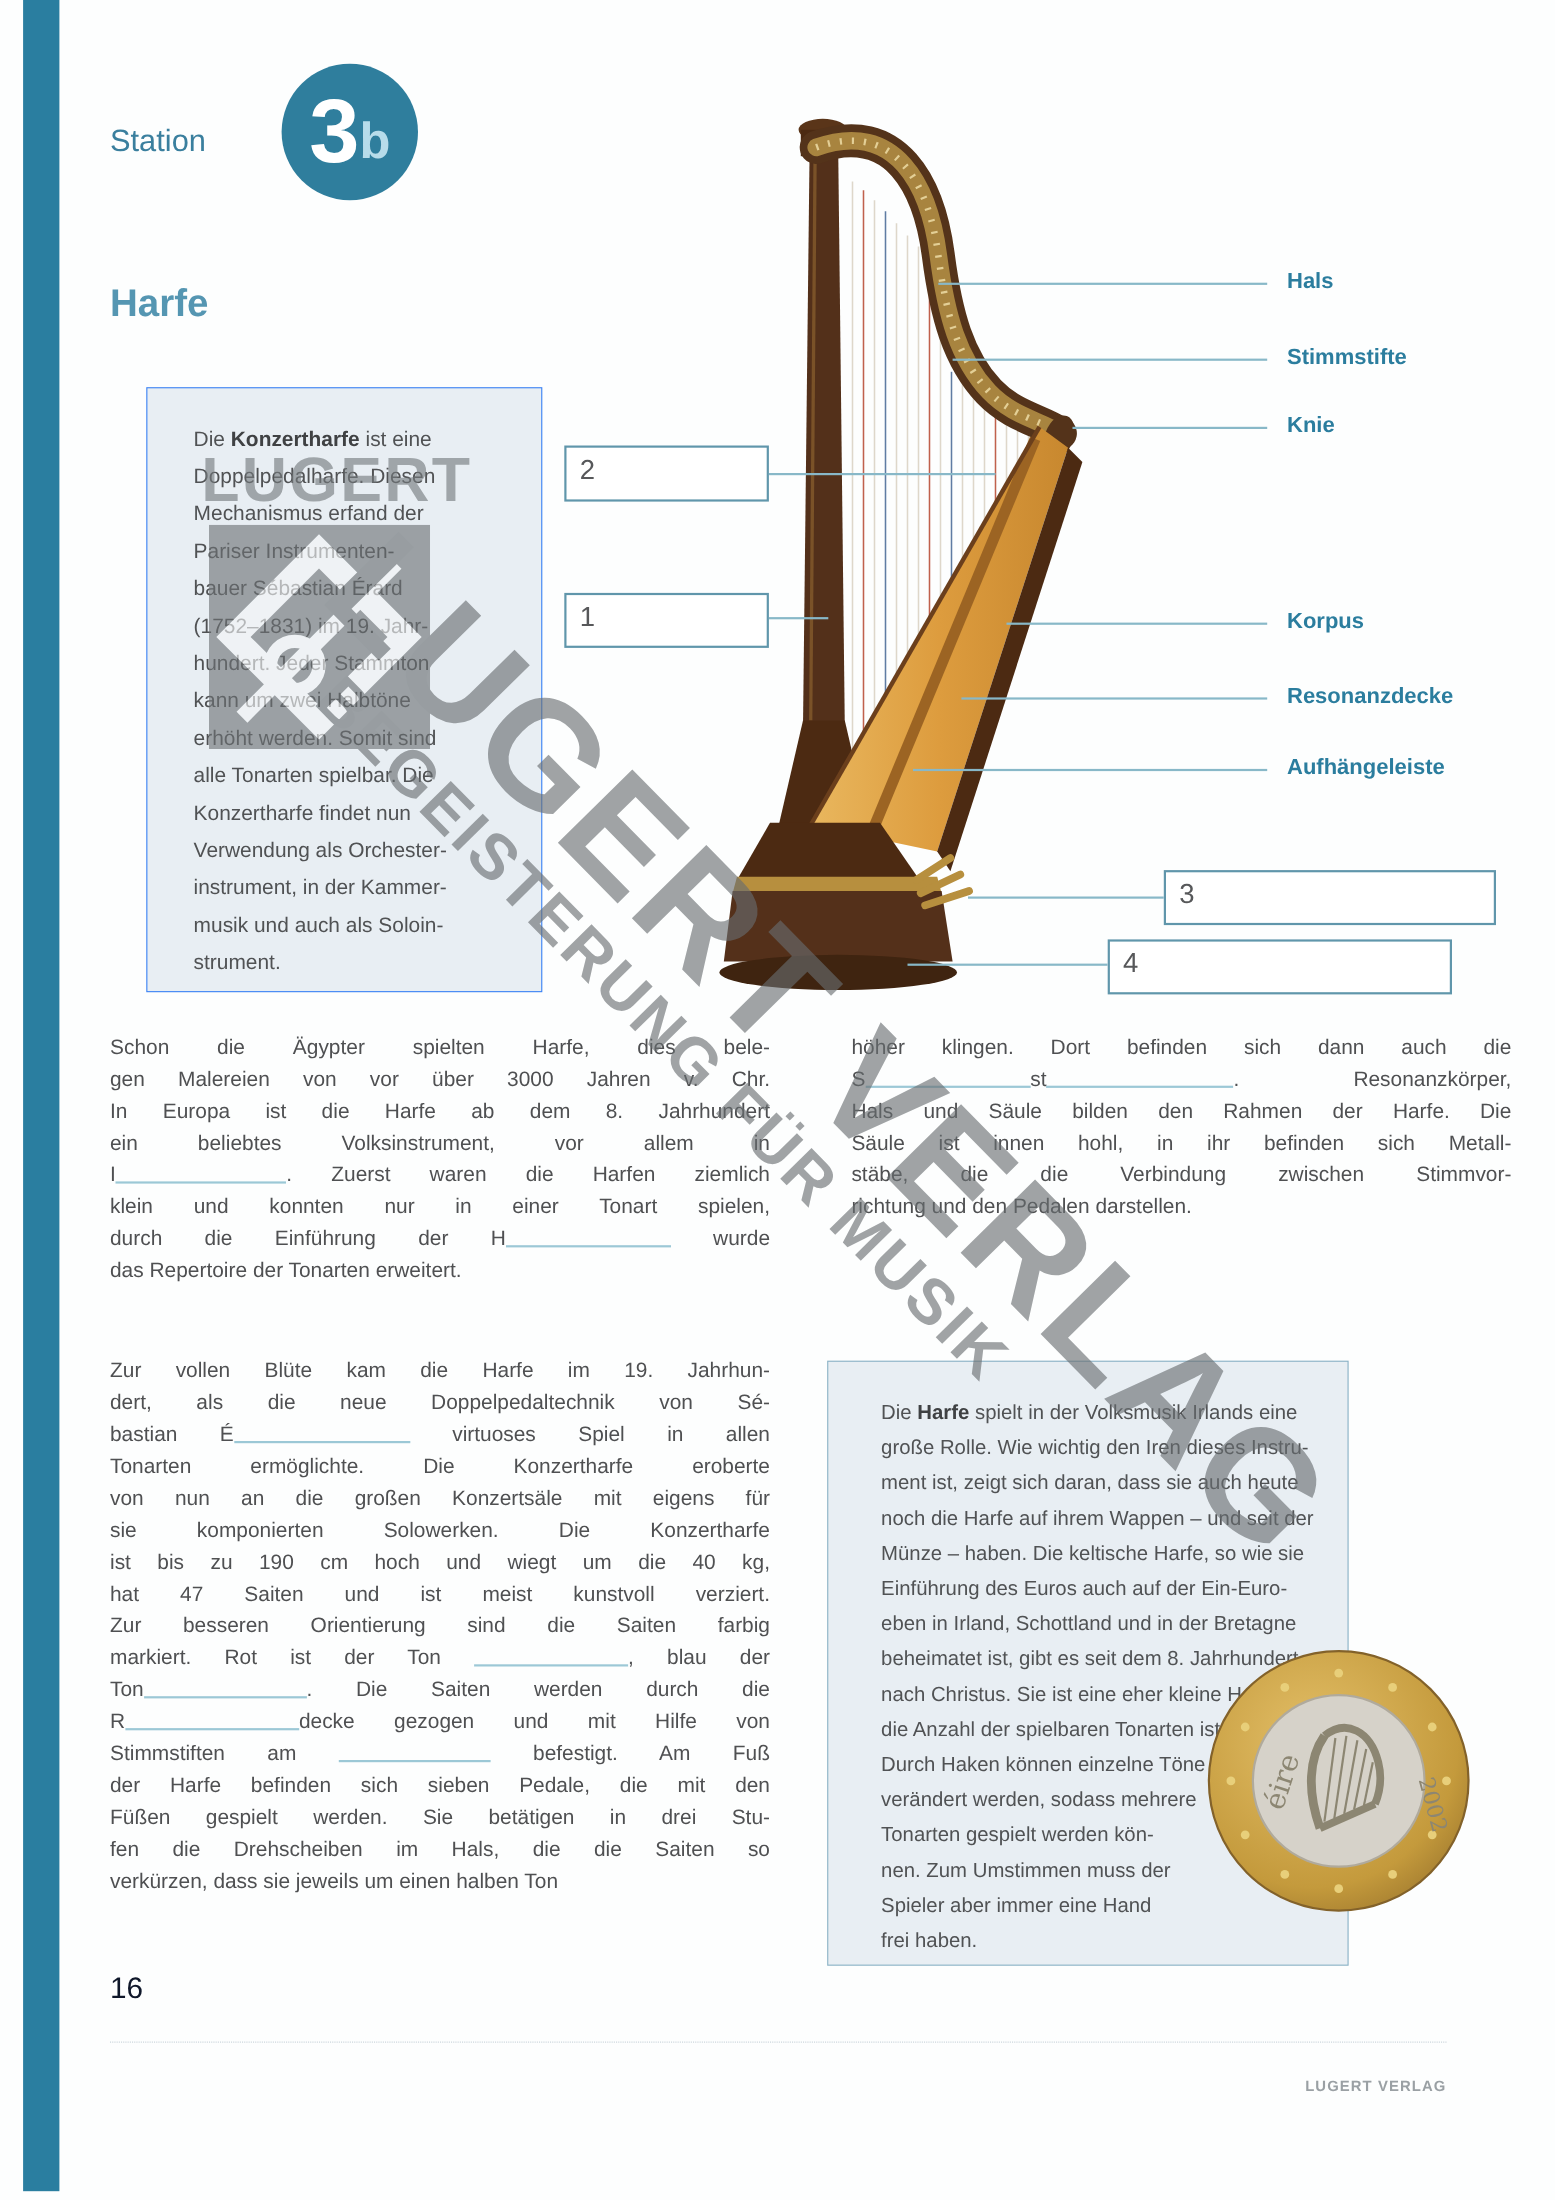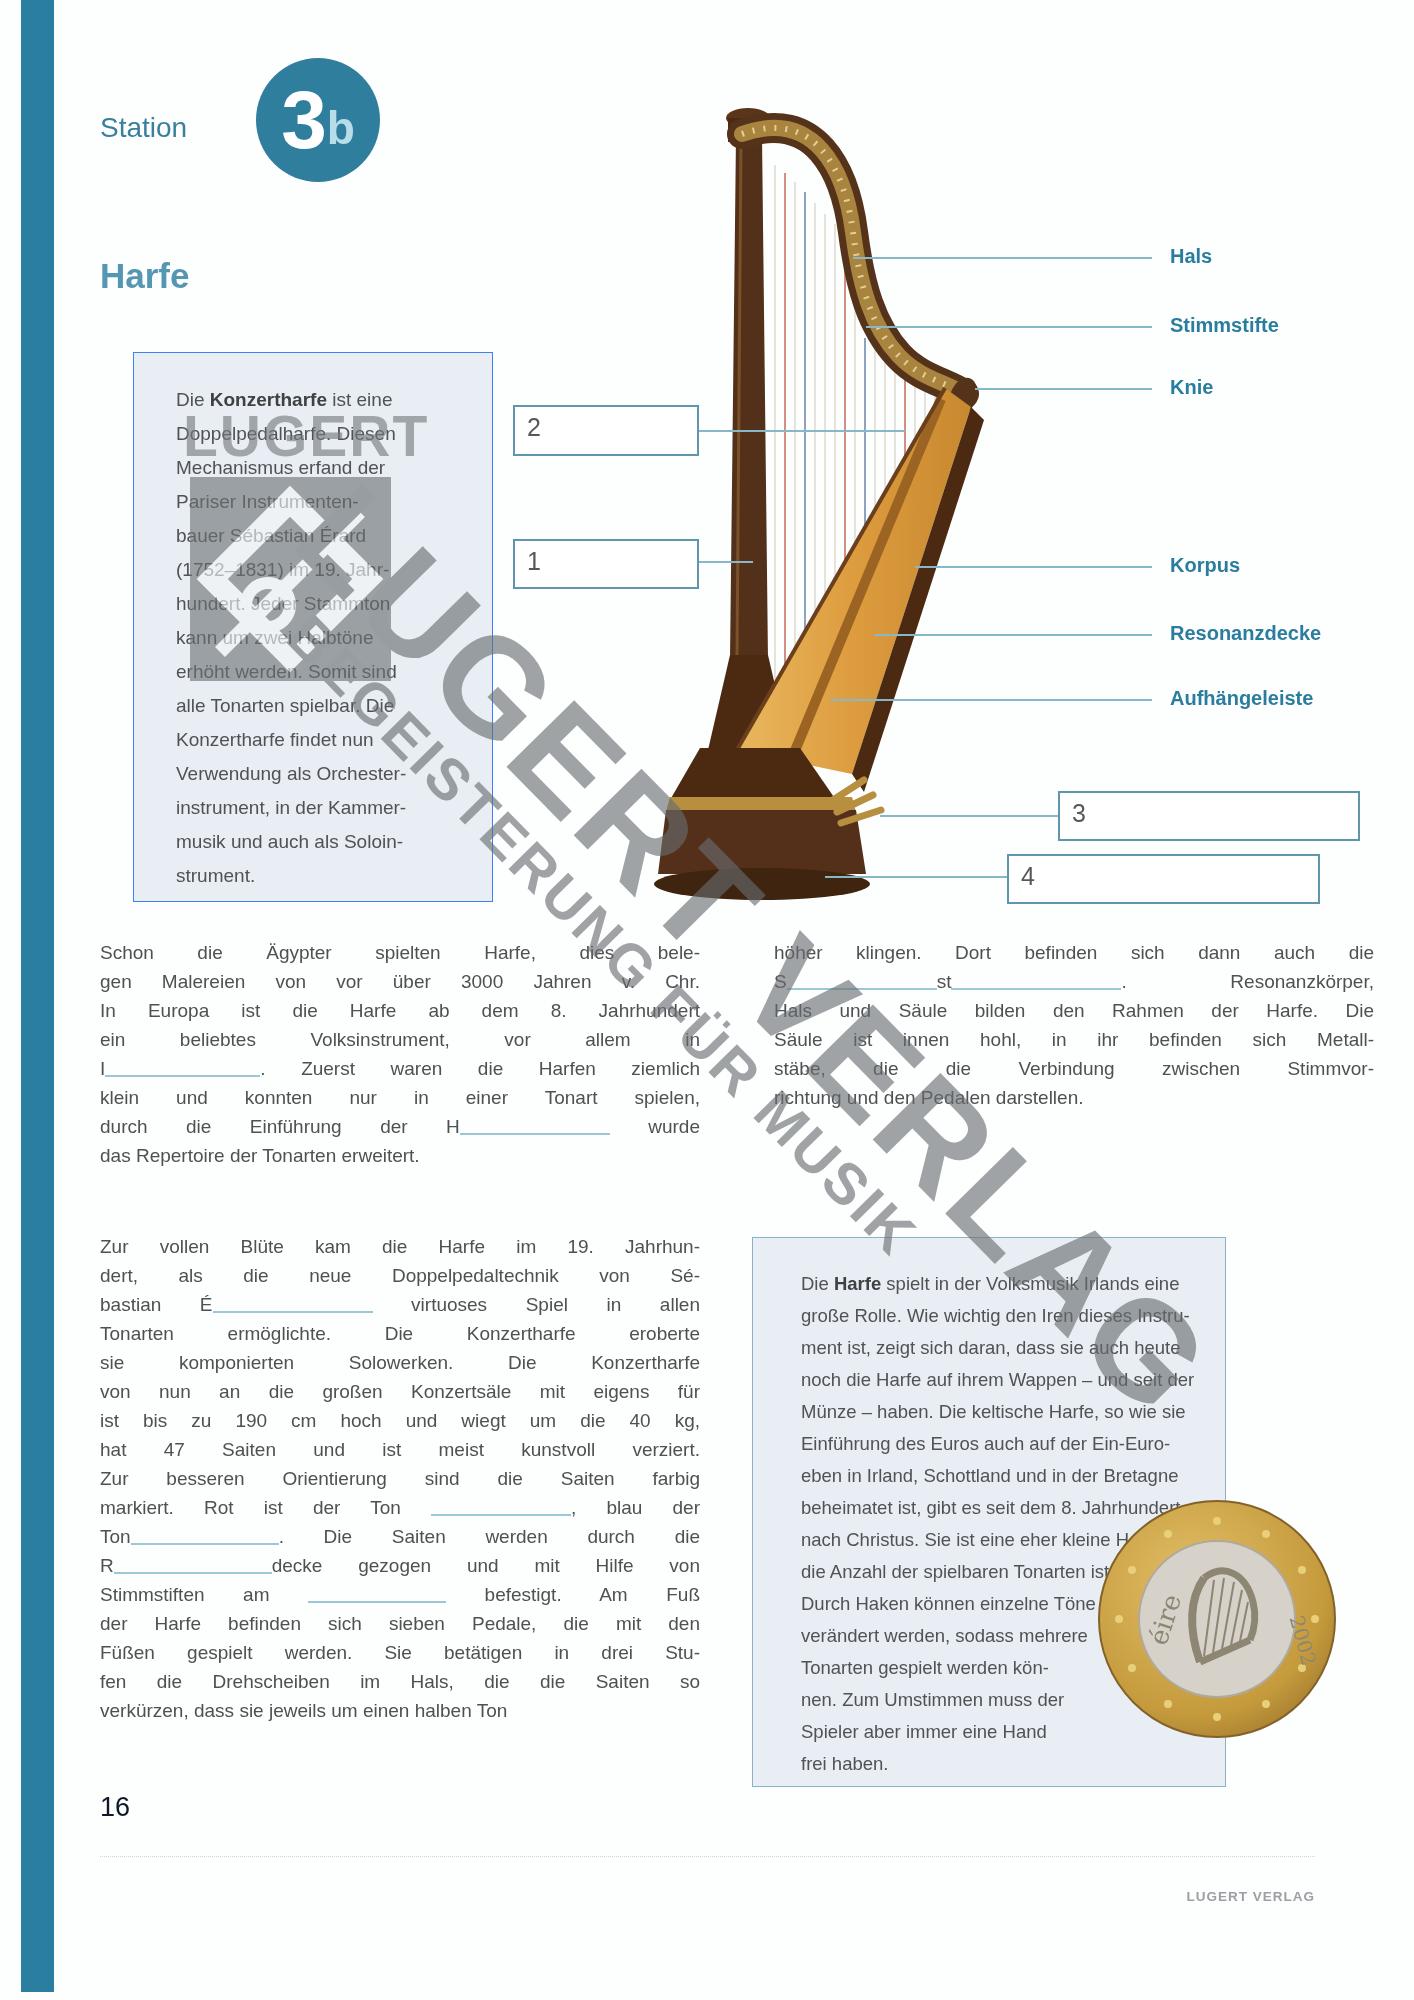--- a/index.html
+++ b/index.html
@@ -169,22 +169,22 @@
       <div class="tline just">I<span class="blank" style="width: 155px;"></span>. Zuerst waren die Harfen ziemlich</div>
       <div class="tline just">klein und konnten nur in einer Tonart spielen,</div>
       <div class="tline just">durch die Einführung der H<span class="blank" style="width: 150px;"></span> wurde</div>
       <div class="tline">das Repertoire der Tonarten erweitert.</div>
     </div>
   <div class="col" id="leftp2">
       <div class="tline just">Zur vollen Blüte kam die Harfe im 19. Jahrhun-</div>
       <div class="tline just">dert, als die neue Doppelpedaltechnik von Sé-</div>
       <div class="tline just">bastian É<span class="blank" style="width: 160px;"></span> virtuoses Spiel in allen</div>
       <div class="tline just">Tonarten ermöglichte. Die Konzertharfe eroberte</div>
+      <div class="tline just">von nun an die großen Konzertsäle mit eigens für</div>
       <div class="tline just">sie komponierten Solowerken. Die Konzertharfe</div>
-      <div class="tline just">von nun an die großen Konzertsäle mit eigens für</div>
       <div class="tline just">ist bis zu 190 cm hoch und wiegt um die 40 kg,</div>
       <div class="tline just">hat 47 Saiten und ist meist kunstvoll verziert.</div>
       <div class="tline just">Zur besseren Orientierung sind die Saiten farbig</div>
       <div class="tline just">markiert. Rot ist der Ton <span class="blank" style="width: 140px;"></span>, blau der</div>
       <div class="tline just">Ton<span class="blank" style="width: 148px;"></span>. Die Saiten werden durch die</div>
       <div class="tline just">R<span class="blank" style="width: 158px;"></span>decke gezogen und mit Hilfe von</div>
       <div class="tline just">Stimmstiften am <span class="blank" style="width: 138px;"></span> befestigt. Am Fuß</div>
       <div class="tline just">der Harfe befinden sich sieben Pedale, die mit den</div>
       <div class="tline just">Füßen gespielt werden. Sie betätigen in drei Stu-</div>
       <div class="tline just">fen die Drehscheiben im Hals, die die Saiten so</div>

